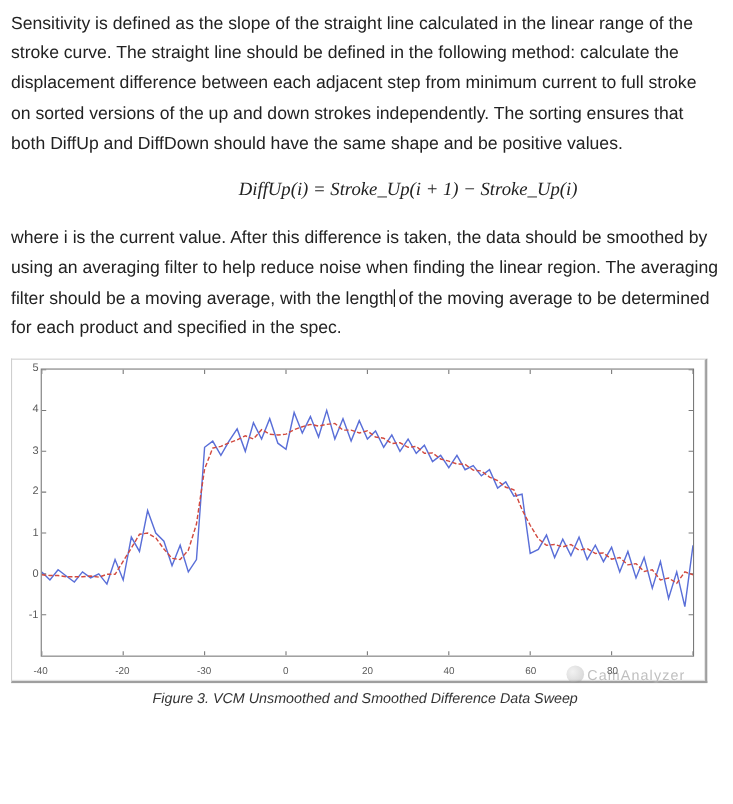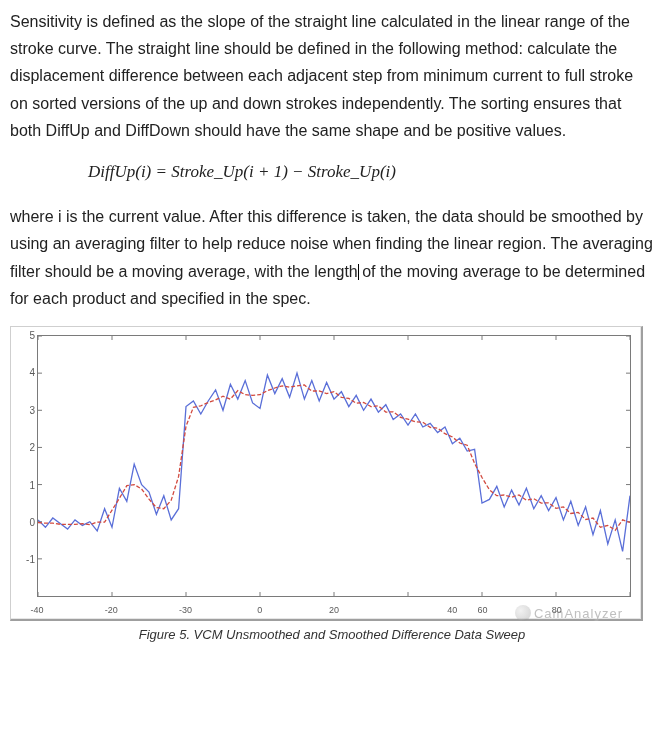--- a/index.html
+++ b/index.html
@@ -27,20 +27,21 @@
     vertical-align: -3px;
     margin: 0 -1px 0 0;
   }
   .equations {
     margin: 6px 0 18px 0;
     padding-left: 78px;
     font-family: Georgia, "Times New Roman", serif;
     font-style: italic;
     font-size: 17px;
     line-height: 1.6;
+    text-align: center;
   }
   
   .figure {
     margin: 8px 0 4px 0;
   }
   .plot-box {
     width: 630px;
     height: 292px;
     background: #fff;
     border-top: 1px solid #cfcfcf;
@@ -168,28 +169,28 @@
       </div>
       <div id="ticks-container"></div>
       <div class="watermark">
         <span class="dot"></span><span>CamAnalyzer</span>
       </div>
     <span class="x-tick" style="left: 26px;">-40</span>
         <span class="x-tick" style="left: 100.25px;">-20</span>
         <span class="x-tick" style="left: 174.5px;">-30</span>
         <span class="x-tick" style="left: 248.75px;">0</span>
         <span class="x-tick" style="left: 323px;">20</span>
-        <span class="x-tick" style="left: 397.25px; margin-left: 44px;">40</span>
+        <span class="x-tick" style="left: 397.25px;">40</span>
         <span class="x-tick" style="left: 471.5px;">60</span>
         <span class="x-tick" style="left: 545.75px;">80</span>
         <span class="x-tick" style="left: 620px; margin-left: 44px;">100</span>
         <span class="y-tick" style="top: 232.571px;">-1</span>
         <span class="y-tick" style="top: 195.143px;">0</span>
         <span class="y-tick" style="top: 157.714px;">1</span>
         <span class="y-tick" style="top: 120.286px;">2</span>
         <span class="y-tick" style="top: 82.8571px;">3</span>
         <span class="y-tick" style="top: 45.4286px;">4</span>
         <span class="y-tick" style="top: 8px;">5</span>
       </div>
-    <div class="caption">Figure 5. VCM Unsmoothed and Smoothed Difference Data Sweep</div>
+    <div class="caption">Figure 3. VCM Unsmoothed and Smoothed Difference Data Sweep</div>
   </div>
 
 </div>
 
 </body></html>

